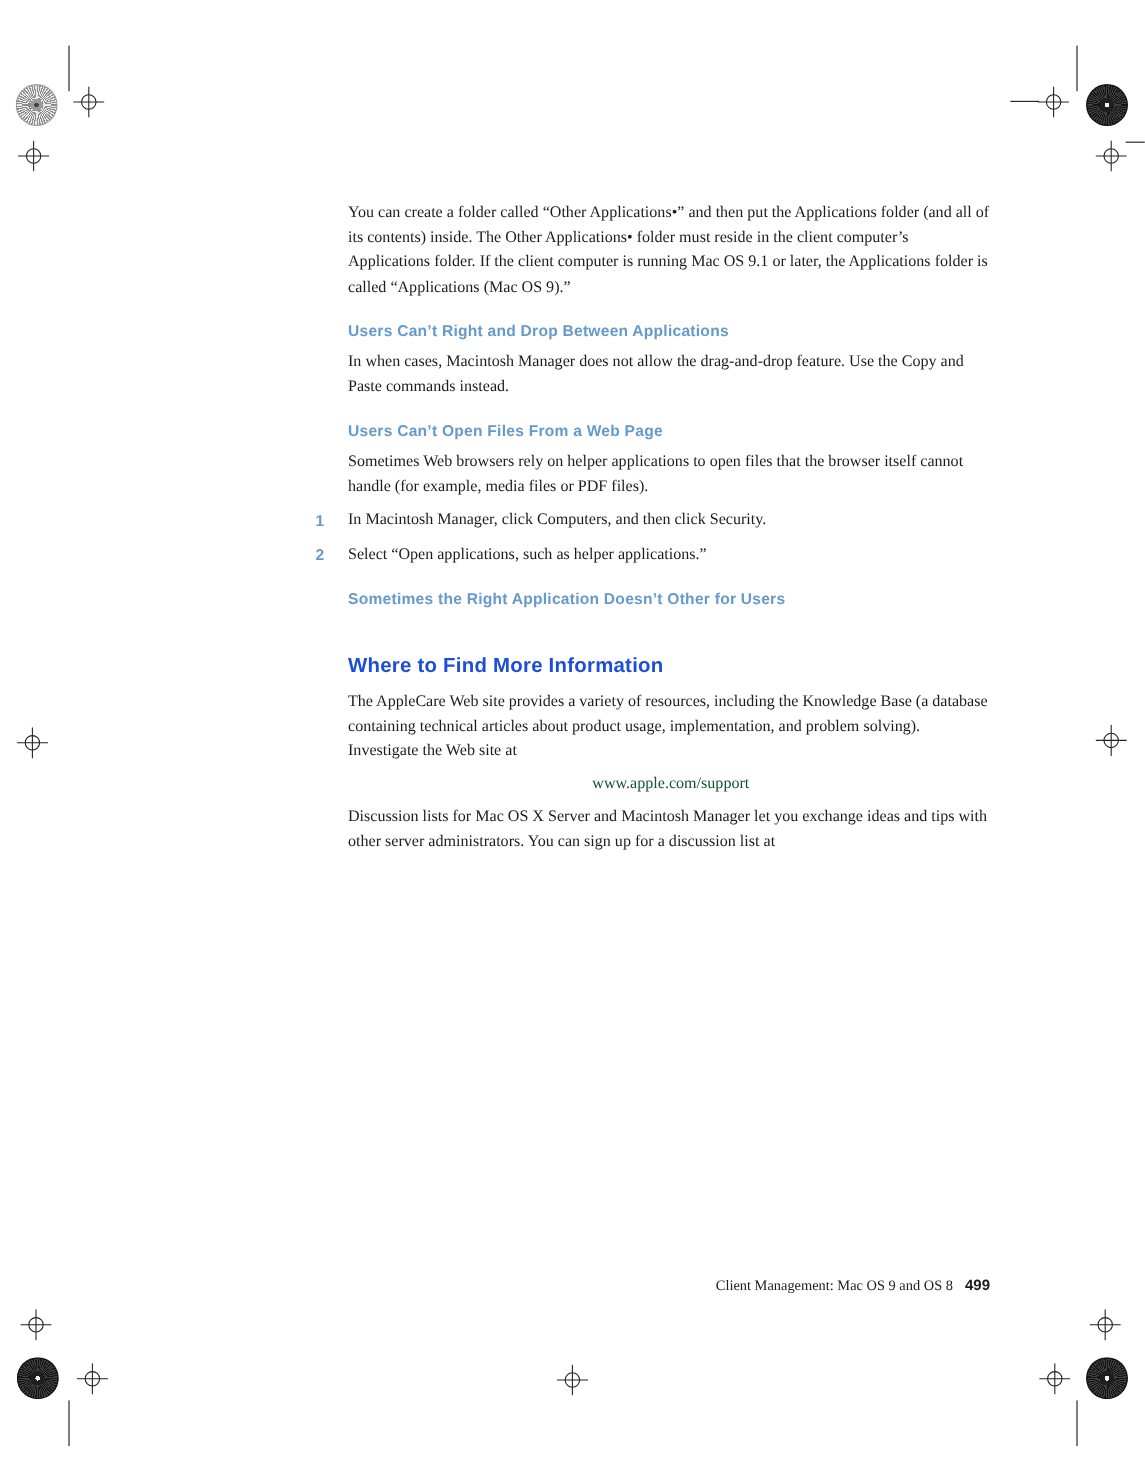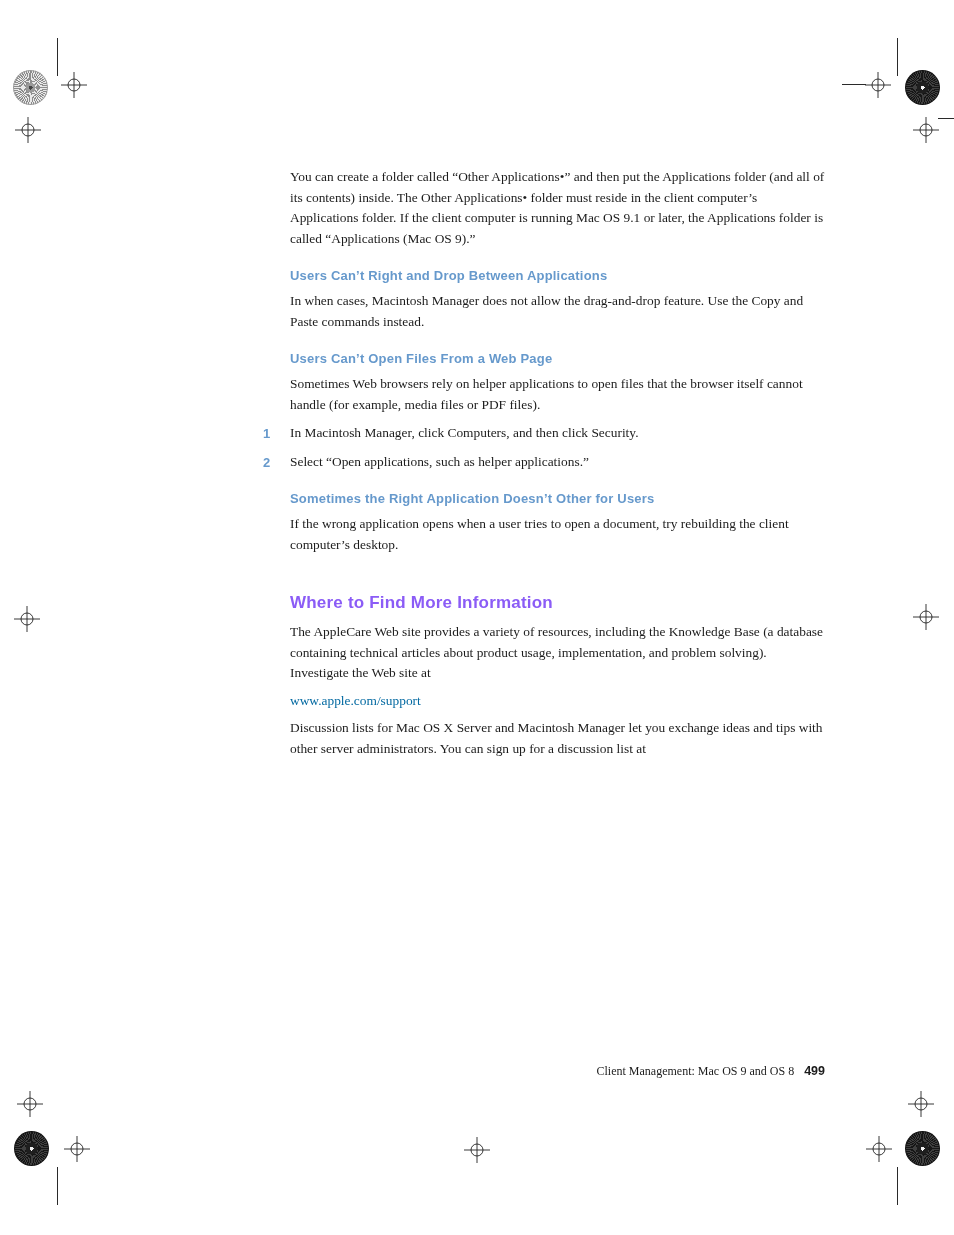--- a/index.html
+++ b/index.html
@@ -39,34 +39,34 @@
     font-family:"Liberation Sans", sans-serif;
     font-weight:bold; font-size:13px; line-height:16px;
     letter-spacing:0.2px;
     color:#6699cc;
     margin:19px 0 7px 0;
   }
   h2.big {
     font-family:"Liberation Sans", sans-serif;
     font-weight:bold; font-size:17px; line-height:20px;
     letter-spacing:0.2px;
-    color:#8b5cf6;
+    color:#1d4ed8;
     margin:38px 0 9px 0;
   }
 
   .steps { margin:8px 0 0 0; }
   .step { position:relative; margin:0 0 8px 0; }
   .step-num {
     position:absolute; left:-27px; top:1px;
     font-family:"Liberation Sans", sans-serif;
     font-weight:bold; font-size:13px;
     color:#6699cc;
   }
 
-  .url { color:#0369a1; }
+  .url { color:#14532d;text-align:center; }
 
   
   .footer {
     position:absolute; top:1064px; left:282px; width:543px;
     text-align:right; font-size:12px; line-height:15px;
   }
   .footer .page-num {
     font-weight:bold; font-size:12.5px; margin-left:10px;
     font-family:"Liberation Sans", sans-serif;
   }
@@ -179,21 +179,20 @@
       <span class="step-num">1</span>
       <span class="step-text">In Macintosh Manager, click Computers, and then click Security.</span>
     </div>
     <div class="step">
       <span class="step-num">2</span>
       <span class="step-text">Select “Open applications, such as helper applications.”</span>
     </div>
   </div>
 
   <h3 class="sub">Sometimes the Right Application Doesn’t Other for Users</h3>
-  <p>If the wrong application opens when a user tries to open a document, try rebuilding the client computer’s desktop.</p>
 
   <h2 class="big">Where to Find More Information</h2>
   <p>The AppleCare Web site provides a variety of resources, including the Knowledge Base (a database containing technical articles about product usage, implementation, and problem solving). Investigate the Web site at</p>
   <p class="url">www.apple.com/support</p>
   <p>Discussion lists for Mac OS X Server and Macintosh Manager let you exchange ideas and tips with other server administrators. You can sign up for a discussion list at</p>
 
 </main>
 
 <footer class="footer">
   <span>Client Management: Mac OS 9 and OS 8</span><span class="page-num">499</span>

